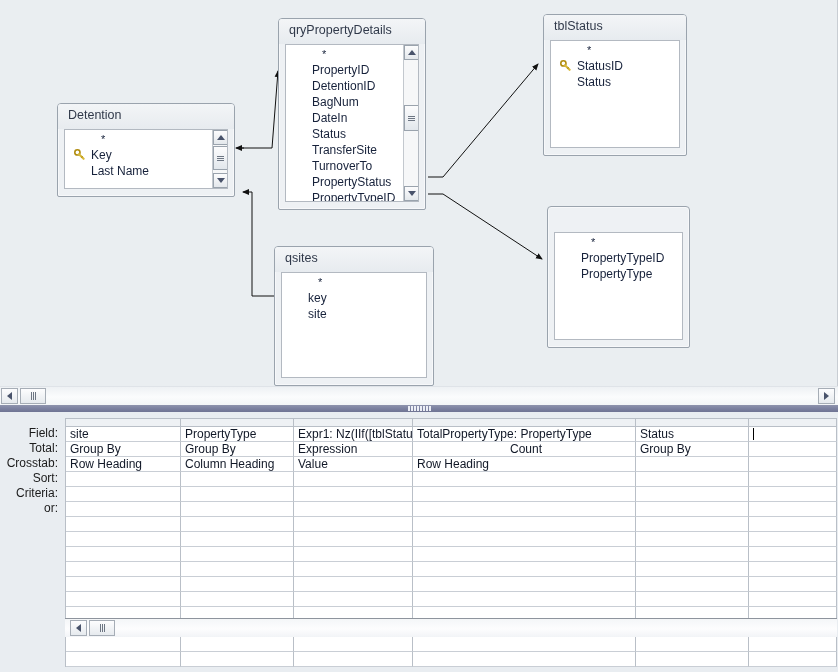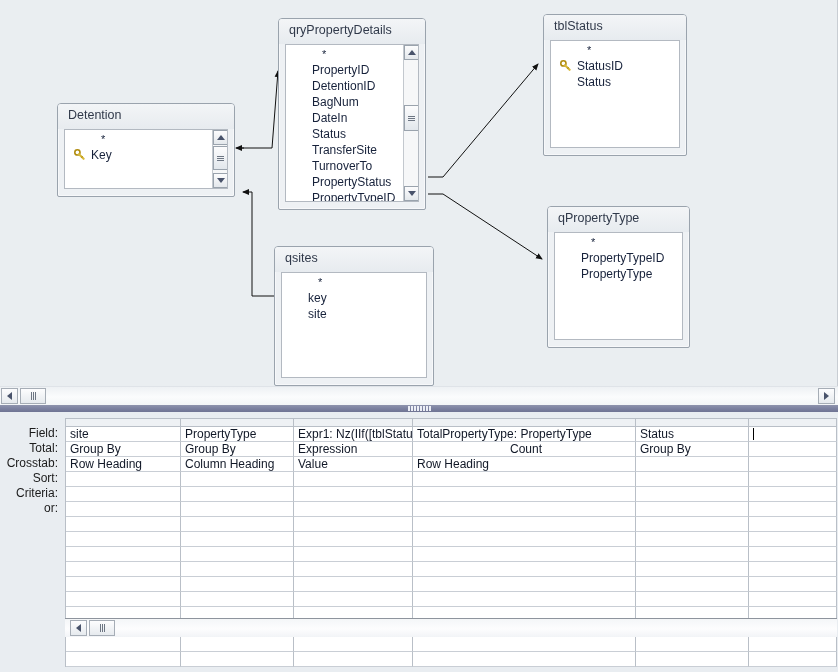--- a/index.html
+++ b/index.html
@@ -286,20 +286,21 @@
         <div class="fl-body">
           <div class="fl-rows">
             <div class="fl-row star"><span>*</span></div>
             <div class="fl-row"><span class="keyicon">
                 <svg width="11" height="11" viewBox="0 0 11 11">
                   <circle cx="3.4" cy="3.4" r="2.6" fill="none" stroke="#b08c10" stroke-width="1.6"></circle>
                   <path d="M5 5.2 L9.6 9.8" stroke="#d8b93a" stroke-width="2.1" stroke-linecap="round"></path>
                   <path d="M7.4 8.6 L8.6 7.4" stroke="#b08c10" stroke-width="1.3"></path>
                 </svg>
               </span><span>Key</span></div>
+            <div class="fl-row"><span>Last Name</span></div>
           </div>
           <div class="fl-vscroll">
             <div class="sb-btn up">
               <span class="tri up"></span>
             </div>
             <div class="sb-thumb" style="top:16px;height:24px;">
               <span class="grip">
                 <i></i>
                 <i></i>
                 <i></i>
@@ -353,21 +354,20 @@
                   <circle cx="3.4" cy="3.4" r="2.6" fill="none" stroke="#b08c10" stroke-width="1.6"></circle>
                   <path d="M5 5.2 L9.6 9.8" stroke="#d8b93a" stroke-width="2.1" stroke-linecap="round"></path>
                   <path d="M7.4 8.6 L8.6 7.4" stroke="#b08c10" stroke-width="1.3"></path>
                 </svg>
               </span><span>StatusID</span></div>
             <div class="fl-row"><span>Status</span></div>
           </div>
         </div>
       </div>
       <div class="fieldlist" style="left: 547px; top: 206px; width: 143px; height: 142px;">
-        <div class="fl-title">qPropertyType</div>
         <div class="fl-body">
           <div class="fl-rows">
             <div class="fl-row star"><span>*</span></div>
             <div class="fl-row"><span>PropertyTypeID</span></div>
             <div class="fl-row"><span>PropertyType</span></div>
           </div>
         </div>
       </div>
       <div class="fieldlist" style="left: 274px; top: 246px; width: 160px; height: 140px;">
         <div class="fl-title">qsites</div>

